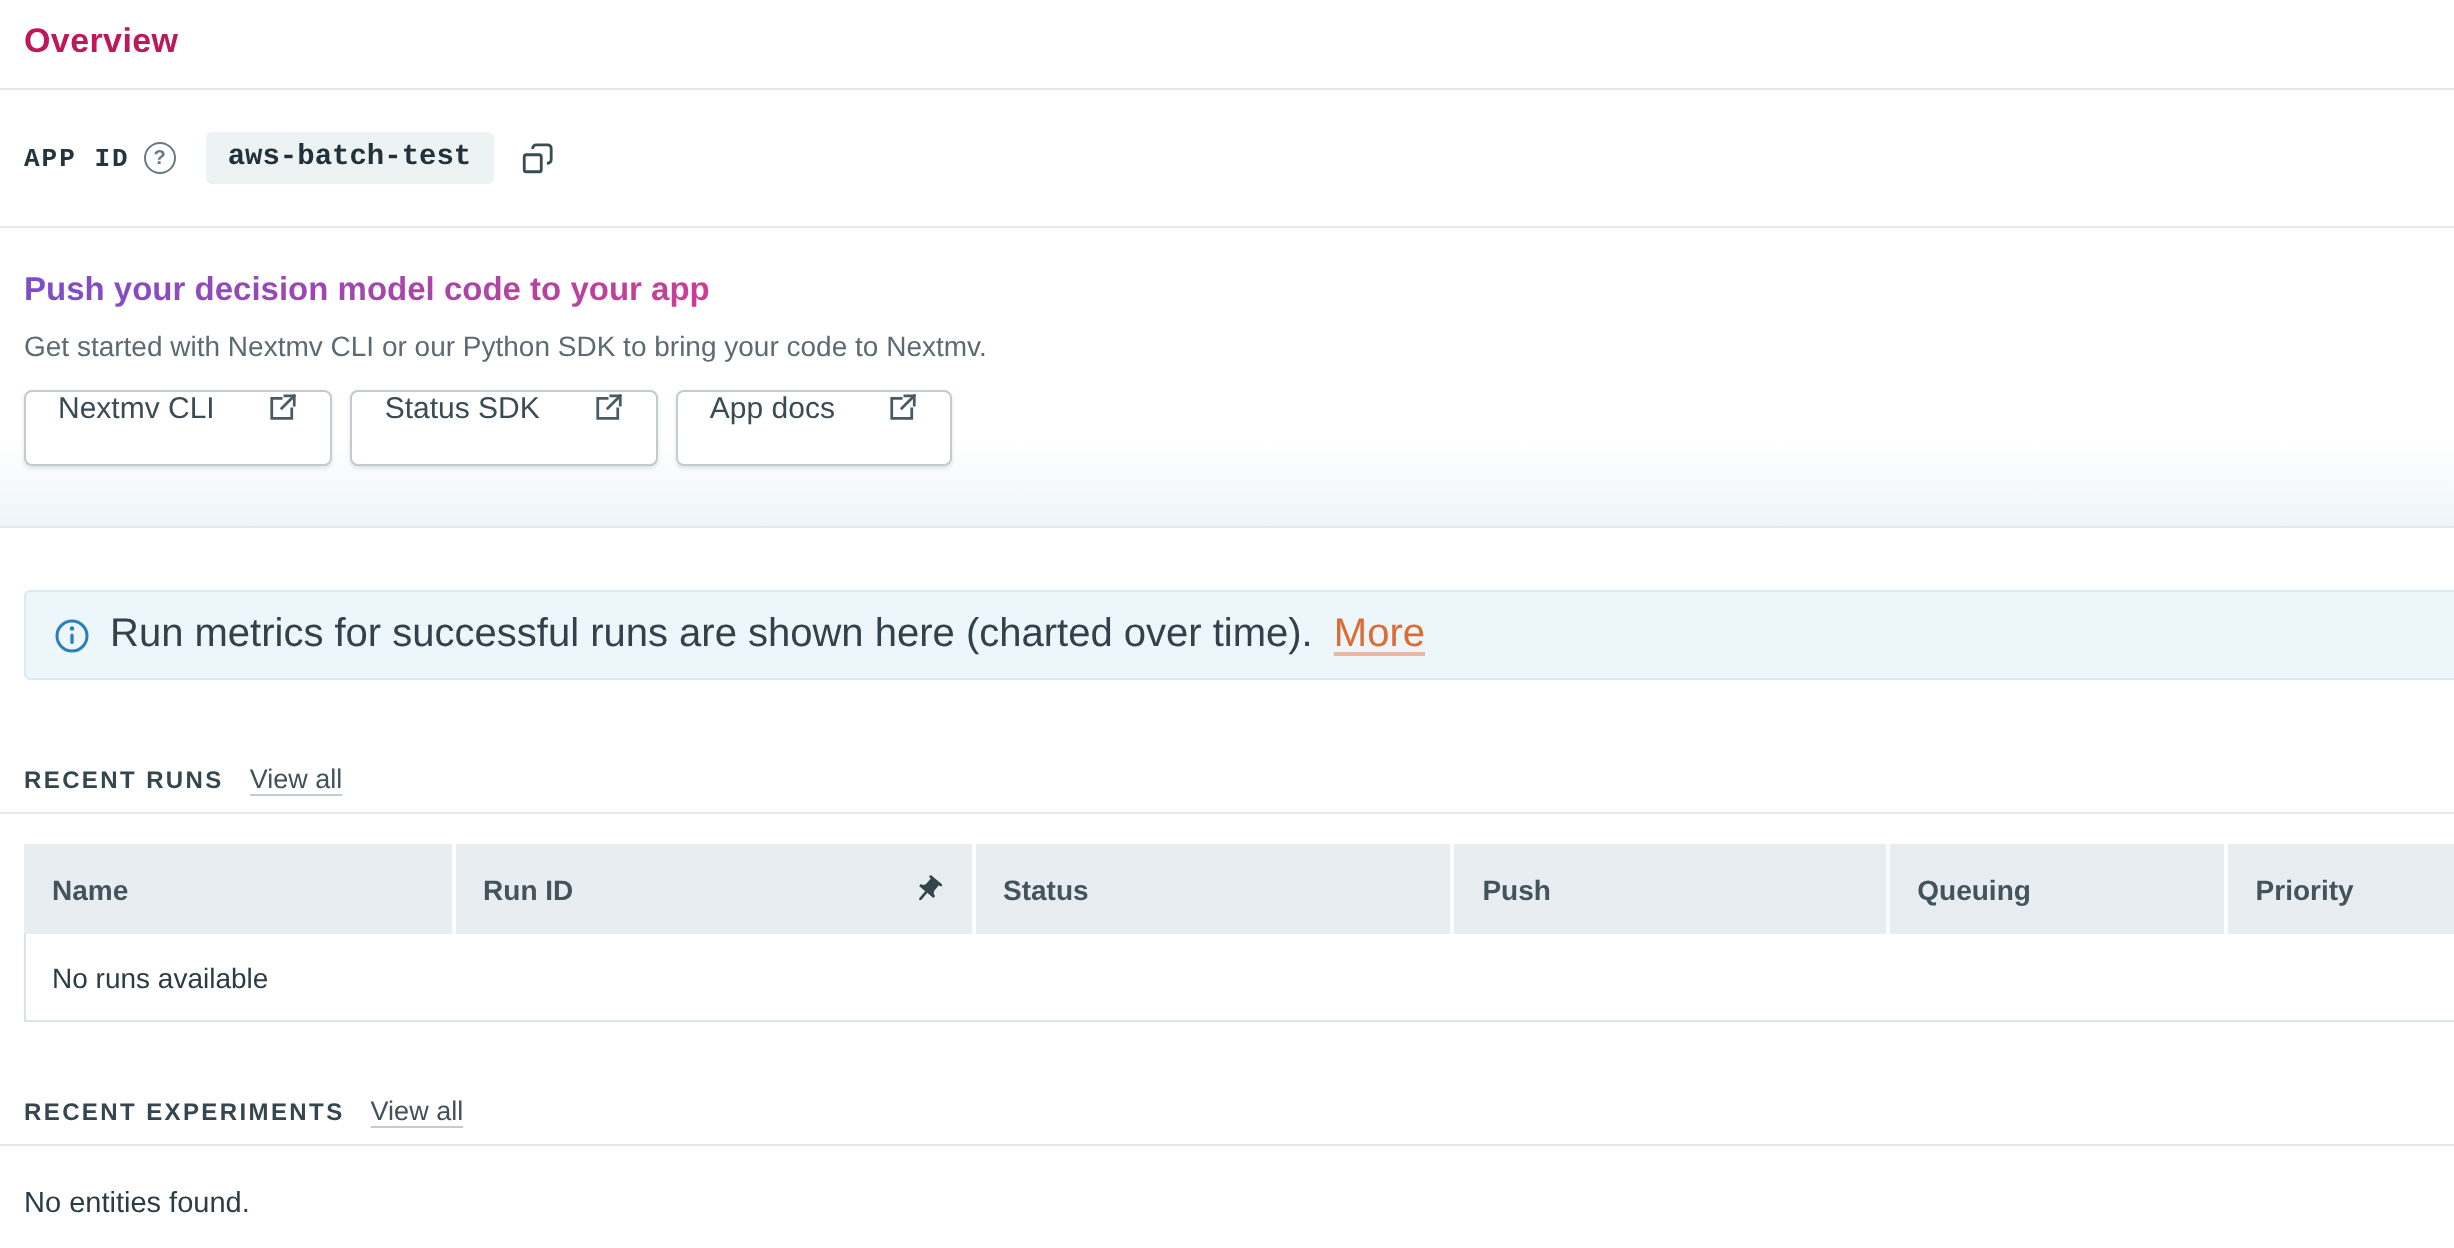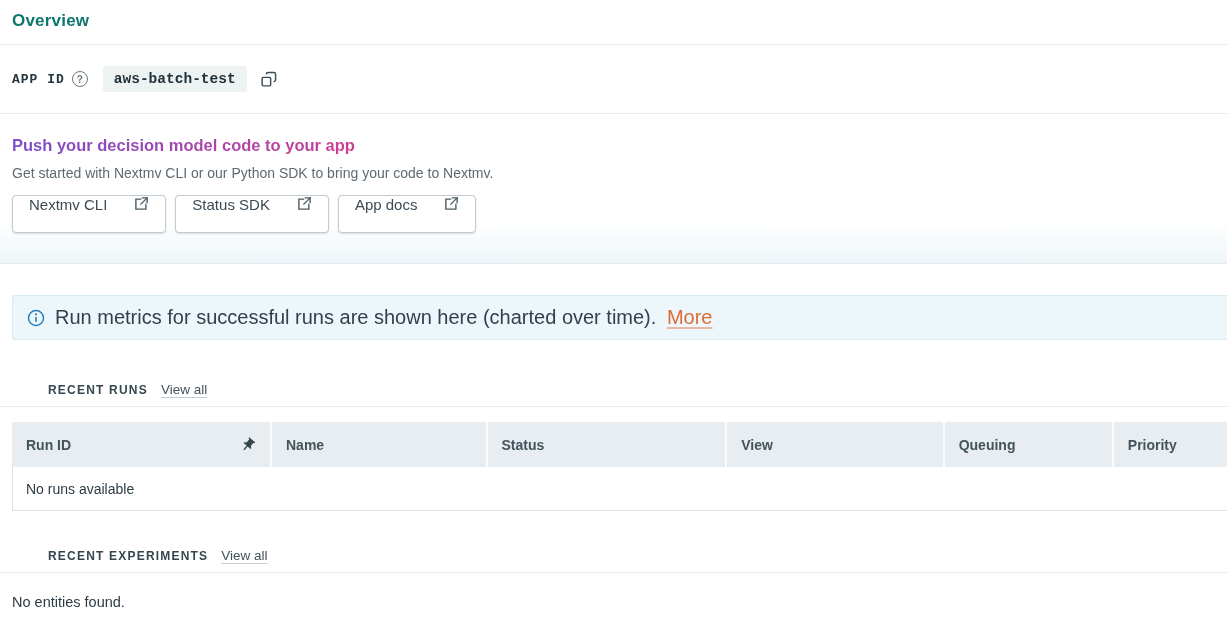--- a/index.html
+++ b/index.html
@@ -8,21 +8,21 @@
     width: 1227px; height: 624px; overflow: hidden;
     background: #ffffff;
     font-family: "Liberation Sans", sans-serif;
     color: #2c3c45;
     position: relative;
   }
   .divider { border: none; border-top: 1px solid #e4eaec; margin: 0; }
 
   
   .overview-header { padding: 11px 12px 13px; border-bottom: 1px solid #e4eaec; }
-  .overview-header h1 { margin: 0; font-size: 17px; line-height: 20px; font-weight: 700; color: #0f766e; letter-spacing: .2px; }
+  .overview-header h1 { margin: 0; font-size: 17px; line-height: 20px; font-weight: 700; color: #be185d; letter-spacing: .2px; }
 
   
   .appid-row { display: flex; align-items: center; padding: 21px 12px; border-bottom: 1px solid #e4eaec; }
   .appid-label { font-family: "Liberation Mono", monospace; font-weight: 700; font-size: 13px; letter-spacing: 1px; color: #25353e; text-align: center; }
   .help-icon { width: 16px; height: 16px; margin-left: 7px; border: 1.4px solid #6a7880; border-radius: 50%;
     display: inline-flex; align-items: center; justify-content: center;
     font-size: 10px; font-weight: 700; color: #6a7880; cursor: pointer; }
   .appid-badge { margin-left: 15px; background: #edf2f2; border-radius: 3px; padding: 5px 11px;
     font-family: "Liberation Mono", monospace; font-weight: 700; font-size: 14.5px; color: #22323b; }
   .copy-btn { margin-left: 13px; background: none; border: none; padding: 0; cursor: pointer; color: #3b4b54; display: inline-flex; }
@@ -45,21 +45,21 @@
   
   .info-banner { margin-top: 31px; margin-left: 12px; width: calc(100% - 12px);
     background: #edf6fb; border: 1px solid #d8eaf4; border-right: none; border-radius: 3px 0 0 3px;
     padding: 12px 14px; display: flex; align-items: center; gap: 10px;
     font-size: 20px; line-height: 19px; color: #32414b; }
   .info-banner .more-link { color: #dd6b36; text-decoration: underline; text-decoration-color: #e7b9a0;
     text-underline-offset: 3px; cursor: pointer; margin-left: 5px; }
 
   
   .section-label-row { display: flex; align-items: baseline; gap: 13px; padding: 0 12px; margin-bottom: 8px; }
-  .section-label { font-size: 12px; font-weight: 700; letter-spacing: 1.2px; color: #36464f; line-height: 15px; margin-left: 36px; }
+  .section-label { font-size: 12px; font-weight: 700; letter-spacing: 1.2px; color: #36464f; line-height: 15px; }
   .view-all { font-size: 13.5px; color: #42525b; text-decoration: underline; text-decoration-color: #c3ccd0;
     text-underline-offset: 3px; cursor: pointer; }
 
   .recent-runs { margin-top: 42px; }
   .recent-experiments { margin-top: 37px; }
 
   
   .runs-table { margin-left: 12px; width: 1382px; margin-top: 15px; }
   .thead { display: flex; }
   .th { background: #e7edf0; height: 45px; display: flex; align-items: center; padding: 0 14px;
@@ -150,31 +150,31 @@
 </div>
 
 <div class="recent-runs">
   <div class="section-label-row">
     <span class="section-label">RECENT RUNS</span>
     <a class="view-all">View all</a>
   </div>
   <hr class="divider">
   <div class="runs-table">
     <div class="thead">
+      <div class="th th-name">Name</div>
       <div class="th th-runid">
         <span>Run ID</span>
         <span class="pin-icon">
           <svg viewBox="0 0 24 24" width="16" height="16">
             <path fill="#35454e" d="M16 9V4h1c.55 0 1-.45 1-1s-.45-1-1-1H7c-.55 0-1 .45-1 1s.45 1 1 1h1v5c0 1.66-1.34 3-3 3v2h5.97v7l1 1 1-1v-7H19v-2c-1.66 0-3-1.34-3-3z"></path>
           </svg>
         </span>
       </div>
-      <div class="th th-name">Name</div>
       <div class="th th-status">Status</div>
-      <div class="th th-type">View</div>
+      <div class="th th-type">Push</div>
       <div class="th th-queuing">Queuing</div>
       <div class="th th-priority">Priority</div>
     </div>
     <div class="empty-row">No runs available</div>
   </div>
 </div>
 
 <div class="recent-experiments">
   <div class="section-label-row">
     <span class="section-label">RECENT EXPERIMENTS</span>

